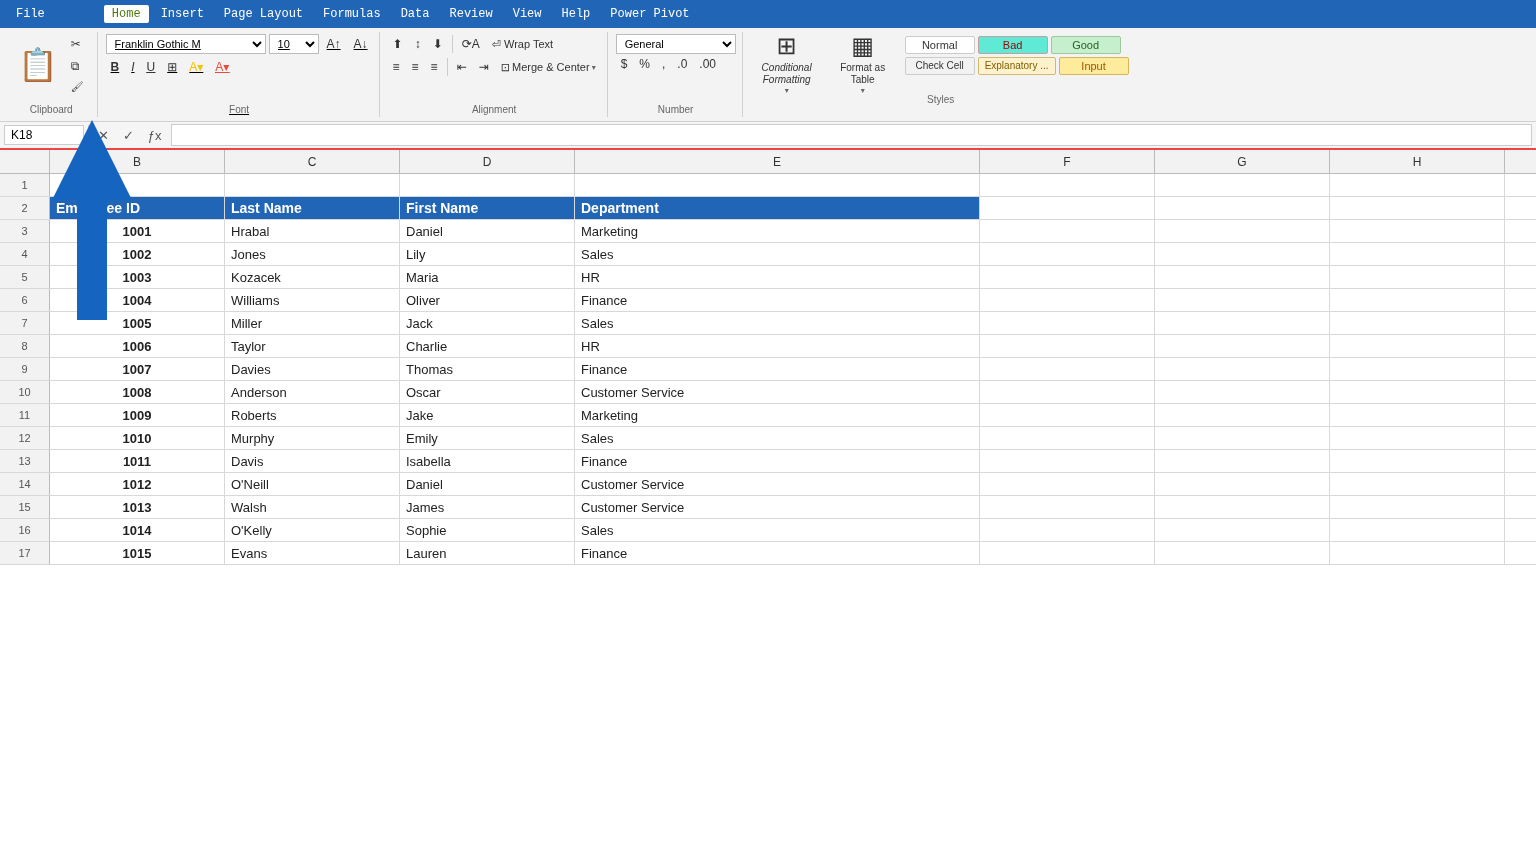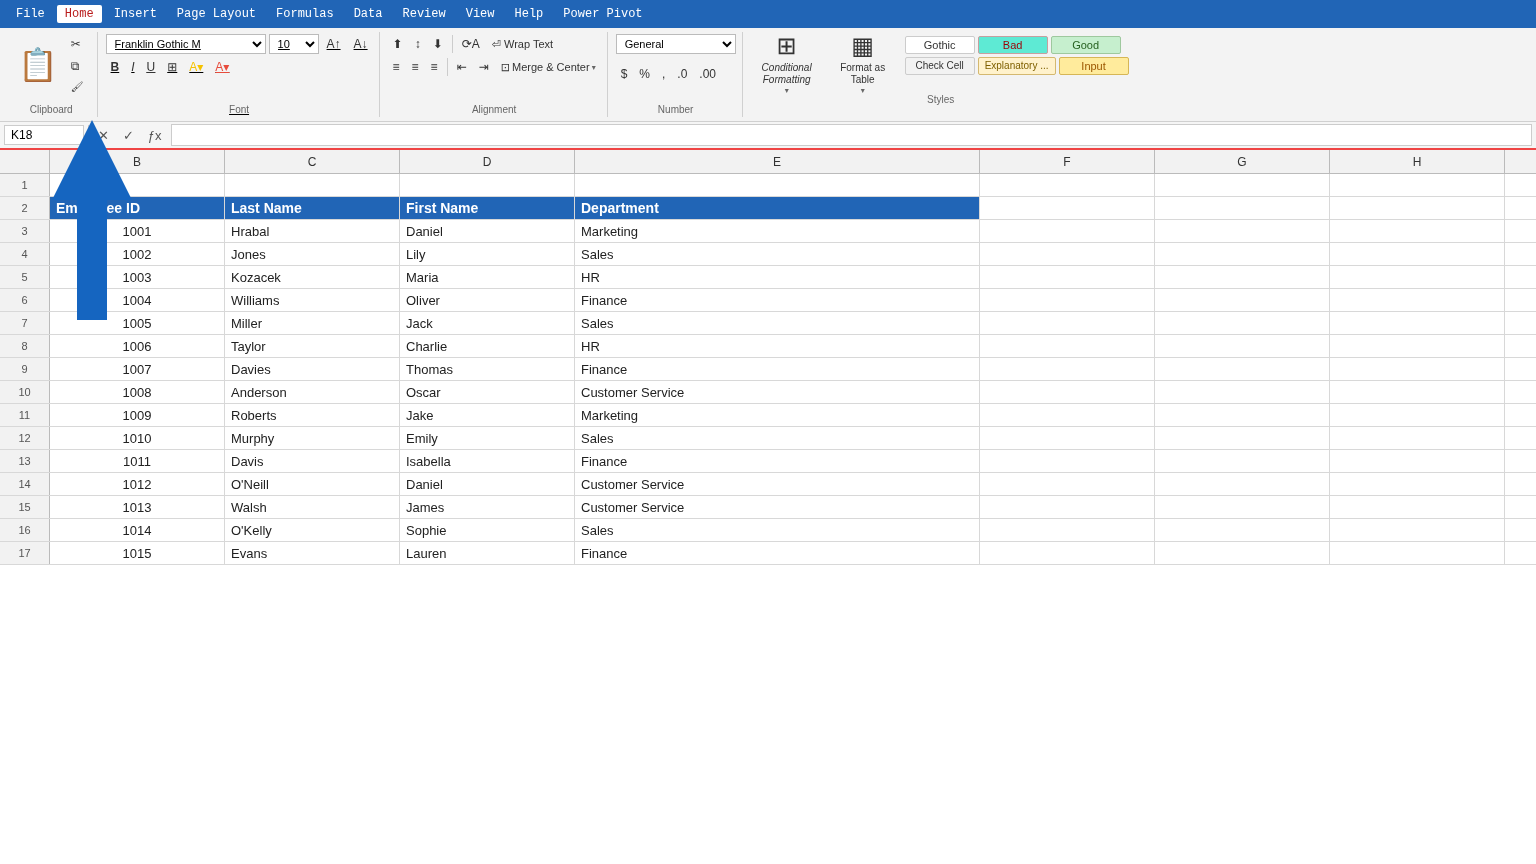--- a/index.html
+++ b/index.html
@@ -20,21 +20,22 @@
       font-size: 12px;
       cursor: pointer;
       border-radius: 2px;
       font-family: Liberation Mono, monospace;
     }
     .menu-item:hover, .menu-item.active {
       background: rgba(255,255,255,0.2);
     }
     .menu-item.active {
       background: white;
-      color: #b91c1c;
+      color: #4d7c0f;
+      margin-left: 47px;
     }
 
     
     .ribbon {
       background: #f3f3f3;
       border-bottom: 1px solid #d0d0d0;
       padding: 4px 6px;
       display: flex;
       align-items: stretch;
       gap: 2px;
@@ -250,21 +251,21 @@
       min-height: 22px;
       white-space: nowrap;
       overflow: hidden;
     }
     .cell.header-cell {
       background: #2165b6;
       color: white;
       font-weight: bold;
       font-size: 14px;
     }
-    .cell.num-cell { justify-content: center; }
+    .cell.num-cell { justify-content: center; font-weight: bold; }
 
     
     .col-a { width: 50px; min-width: 50px; }
     .col-b { width: 175px; min-width: 175px; }
     .col-c { width: 175px; min-width: 175px; }
     .col-d { width: 175px; min-width: 175px; }
     .col-e { width: 405px; min-width: 405px; }
     .col-f { width: 175px; min-width: 175px; }
     .col-g { width: 175px; min-width: 175px; }
     .col-h { width: 175px; min-width: 175px; }
@@ -381,21 +382,21 @@
           <span>⊡</span>
           <span>Merge &amp; Center</span>
           <span class="expand-arrow">▾</span>
         </div>
       </div>
     </div>
     <div class="ribbon-group-label">Alignment</div>
   </div>
 
   <div class="ribbon-group" style="min-width: 130px;">
-    <div style="display:flex; flex-direction:column; gap:10px; flex:1; width:100%;">
+    <div style="display:flex; flex-direction:column; gap:0; flex:1; width:100%;">
       <select class="number-select">
         <option>General</option>
       </select>
       <div style="display:flex; gap:2px; align-items:center;">
         <button class="small-btn">$</button>
         <button class="small-btn">%</button>
         <button class="small-btn">,</button>
         <button class="small-btn">.0</button>
         <button class="small-btn">.00</button>
       </div>
@@ -413,21 +414,21 @@
     </div>
     <div style="display:flex; flex-direction:column; gap: 3px; padding: 2px;">
       <div class="style-table-btn">
         <span class="style-cond-icon">▦</span>
         <span style="font-size:10px; line-height:1.2; margin-top:2px;">Format as Table</span>
         <span class="expand-arrow">▾</span>
       </div>
     </div>
     <div style="display:flex; flex-direction:column; gap: 3px; padding: 2px; flex: 1;">
       <div style="display:flex; gap: 3px; flex-wrap: wrap;">
-        <div class="style-cell normal-cell">Gothic</div>
+        <div class="style-cell normal-cell">Normal</div>
         <div class="style-cell bad-cell">Bad</div>
         <div class="style-cell good-cell">Good</div>
       </div>
       <div style="display:flex; gap: 3px; flex-wrap: wrap;">
         <div class="style-cell check-cell">Check Cell</div>
         <div class="style-cell explanatory-cell">Explanatory ...</div>
         <div class="style-cell input-cell">Input</div>
       </div>
     </div>
     <div class="ribbon-group-label" style="position: absolute; bottom: 12px; left: 50%; transform: translateX(-50%); white-space: nowrap;">Styles</div>

